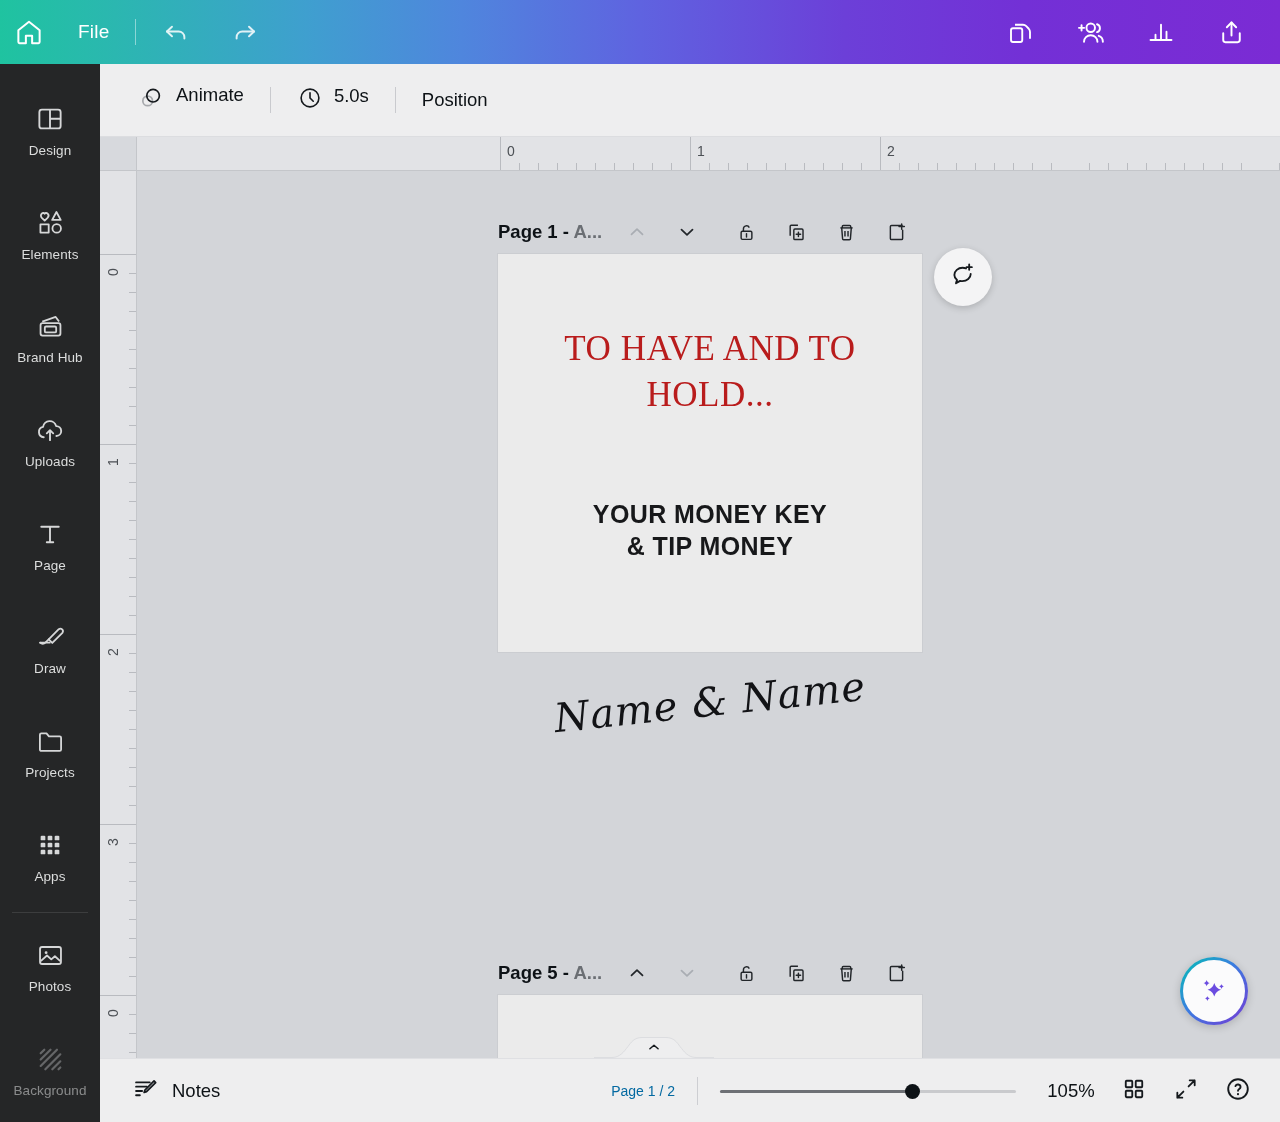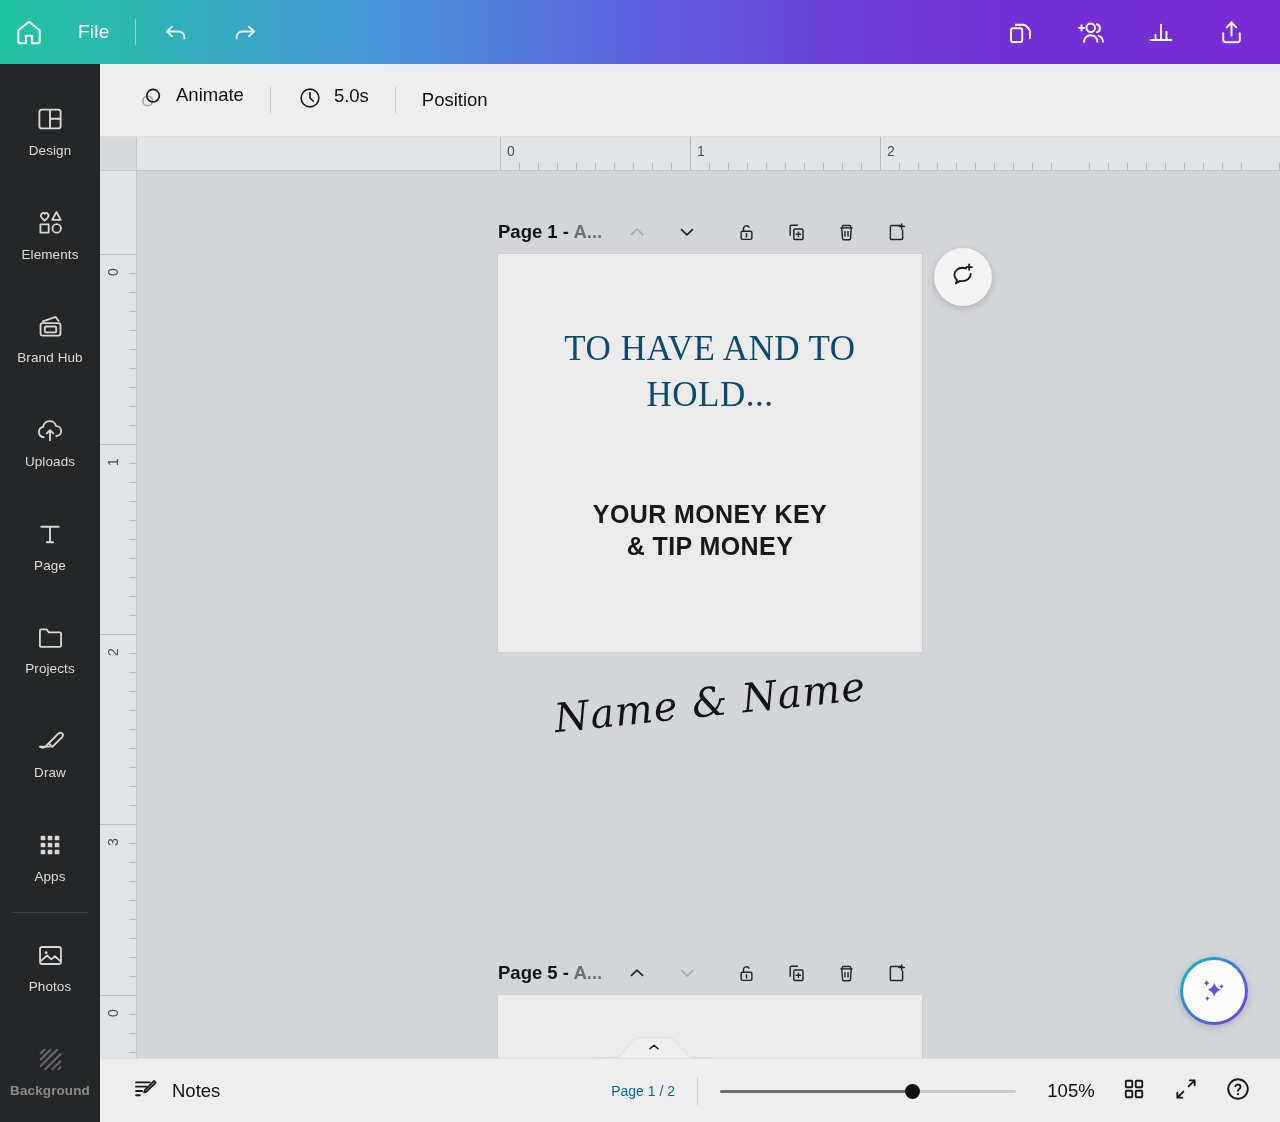--- a/index.html
+++ b/index.html
@@ -41,21 +41,21 @@
     padding-top: 14px; overflow: hidden;
   }
   .sb-item {
     width: 100px; height: 105px;
     display: flex; flex-direction: column; align-items: center; justify-content: center;
     gap: 7px; cursor: pointer; color: #d6d7d8;
   }
   .sb-ico { height: 34px; display: flex; align-items: center; justify-content: center; }
   .sb-label { font-size: 13.5px; letter-spacing: .1px; color: #dcdddd; }
   .sb-divider { width: 76px; height: 1px; background: #3c3d3e; margin: 4px 0 2px; }
-  .sb-item.cut { opacity: .55; font-weight: bold; }
+  .sb-item.cut { opacity: .55; }
 
   
   .toolbar {
     position: absolute; top: 64px; left: 100px; width: 1180px; height: 73px;
     background: #eeeeef; border-bottom: 1px solid #dcdde0;
     display: flex; align-items: center; padding-left: 22px; gap: 0;
   }
   .tool-btn {
     display: flex; gap: 11px;
     padding: 8px 16px; border-radius: 6px; cursor: pointer;
@@ -112,21 +112,21 @@
   .page {
     position: absolute; left: 361px; width: 424px;
     background: #ebebeb; box-shadow: 0 0 0 1px rgba(0,0,0,.035);
   }
   #page1 { top: 83px; height: 398px; }
   #page2 { top: 824px; height: 63px; }
 
   .doc-title {
     position: absolute; left: 0; right: 0; text-align: center;
     font-family: "Liberation Serif", serif;
-    font-size: 35px; color: #0c4a6e; line-height: 1.33;
+    font-size: 35px; color: #b91c1c; line-height: 1.33;
     letter-spacing: .5px;
   }
   .doc-sub {
     position: absolute; left: 0; right: 0; text-align: center;
     font-family: "Liberation Sans", sans-serif; font-weight: bold;
     font-size: 25px; color: #17181a; line-height: 1.28; letter-spacing: .4px;
   }
   .doc-sign {
     position: absolute; left: 0; right: 0; text-align: center;
     font-family: "DejaVu Serif", serif;
@@ -298,36 +298,36 @@
       <span class="sb-ico">
         <svg width="30" height="30" viewBox="0 0 24 24" fill="none" stroke="#d6d7d8" stroke-width="1.5" stroke-linecap="round">
           <path d="M5 6.2h14M12 6.2v12.4M9.4 18.6h5.2"></path>
         </svg>
       </span>
       <span class="sb-label">Page</span>
     </div>
 
     <div class="sb-item">
       <span class="sb-ico">
-        <svg width="31" height="31" viewBox="0 0 24 24" fill="none" stroke="#d6d7d8" stroke-width="1.4" stroke-linejoin="round">
-          <path d="M3.8 18.2V6.8c0-.6.5-1.1 1.1-1.1h4l1.9 2.3h8.3c.6 0 1.1.5 1.1 1.1v9.1c0 .6-.5 1.1-1.1 1.1H4.9c-.6 0-1.1-.5-1.1-1.1z"></path>
-        </svg>
-      </span>
-      <span class="sb-label">Projects</span>
-    </div>
-
-    <div class="sb-item">
-      <span class="sb-ico">
         <svg width="31" height="31" viewBox="0 0 24 24" fill="none" stroke="#d6d7d8" stroke-width="1.4" stroke-linecap="round" stroke-linejoin="round">
           <path d="M10.6 13.4 18.4 5.6a2 2 0 0 1 2.8 2.8l-7.8 7.8z"></path>
           <path d="M10.6 13.4 8 16a2.8 2.8 0 0 1-4 0"></path>
           <path d="M4 16h7.4"></path>
         </svg>
       </span>
       <span class="sb-label">Draw</span>
+    </div>
+
+    <div class="sb-item">
+      <span class="sb-ico">
+        <svg width="31" height="31" viewBox="0 0 24 24" fill="none" stroke="#d6d7d8" stroke-width="1.4" stroke-linejoin="round">
+          <path d="M3.8 18.2V6.8c0-.6.5-1.1 1.1-1.1h4l1.9 2.3h8.3c.6 0 1.1.5 1.1 1.1v9.1c0 .6-.5 1.1-1.1 1.1H4.9c-.6 0-1.1-.5-1.1-1.1z"></path>
+        </svg>
+      </span>
+      <span class="sb-label">Projects</span>
     </div>
 
     <div class="sb-item">
       <span class="sb-ico">
         <svg width="28" height="28" viewBox="0 0 24 24" fill="#d6d7d8">
           <rect x="4" y="4" width="4" height="4" rx="1"></rect>
             <rect x="10" y="4" width="4" height="4" rx="1"></rect>
             <rect x="16" y="4" width="4" height="4" rx="1"></rect>
           <rect x="4" y="10" width="4" height="4" rx="1"></rect>
             <rect x="10" y="10" width="4" height="4" rx="1"></rect>

